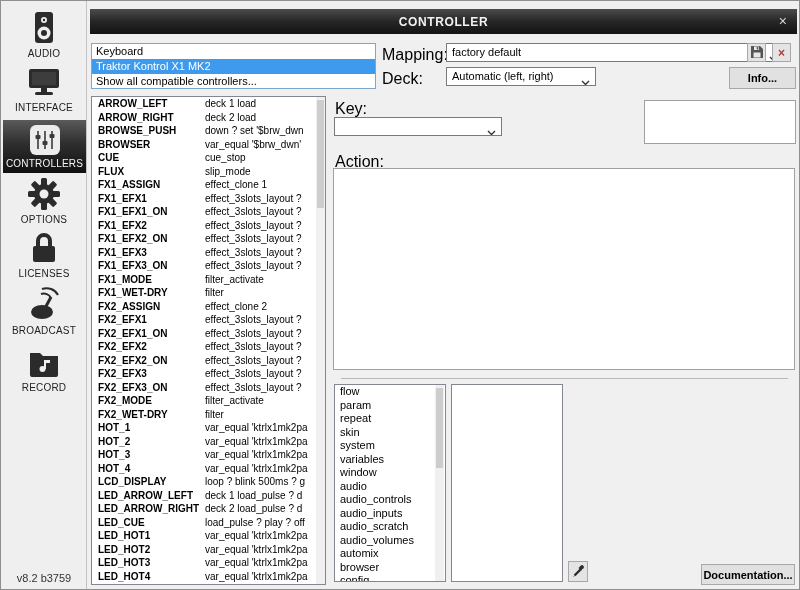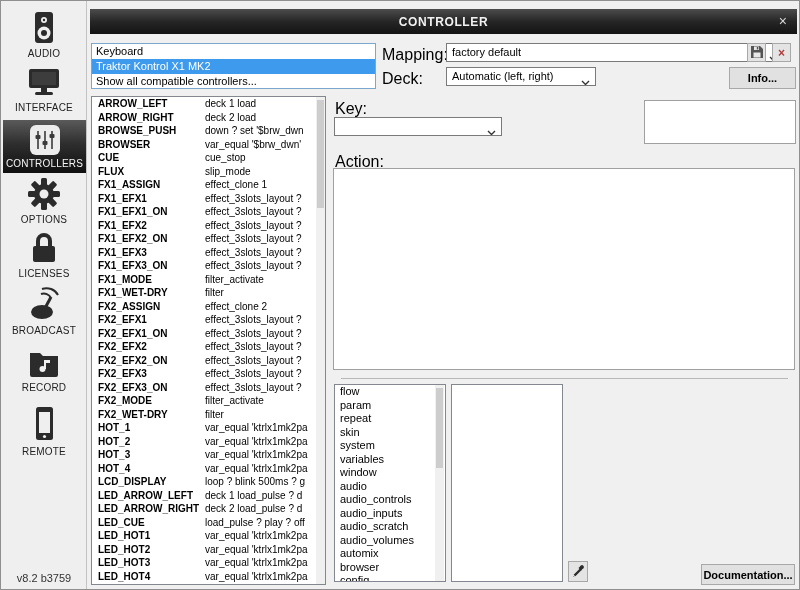--- a/index.html
+++ b/index.html
@@ -196,30 +196,20 @@
             <g fill="#efefef">
               <rect x="17" y="13" width="2" height="9"></rect>
               <path d="M17 13 h6 v3 h-6 z"></path>
               <circle cx="15.5" cy="22" r="3"></circle>
             </g>
           </svg>
       </span>
       <span class="lbl">RECORD</span>
     </div>
 
-    <div class="side-item" style="top:404px;">
-      <span>
-        <svg width="30" height="38" viewBox="0 0 30 38">
-            <rect x="7" y="2" width="17" height="33" rx="2.5" fill="#2b2b2b"></rect>
-            <rect x="10" y="7" width="11" height="21" fill="#efefef"></rect>
-            <circle cx="15.5" cy="31.5" r="1.6" fill="#efefef"></circle>
-          </svg>
-      </span>
-      <span class="lbl">REMOTE</span>
-    </div>
 
     <div class="version">v8.2 b3759</div>
   </aside>
 
   <div class="titlebar">
     <span class="title">CONTROLLER</span>
     <span class="close">×</span>
   </div>
 
   <div class="devicebox">

